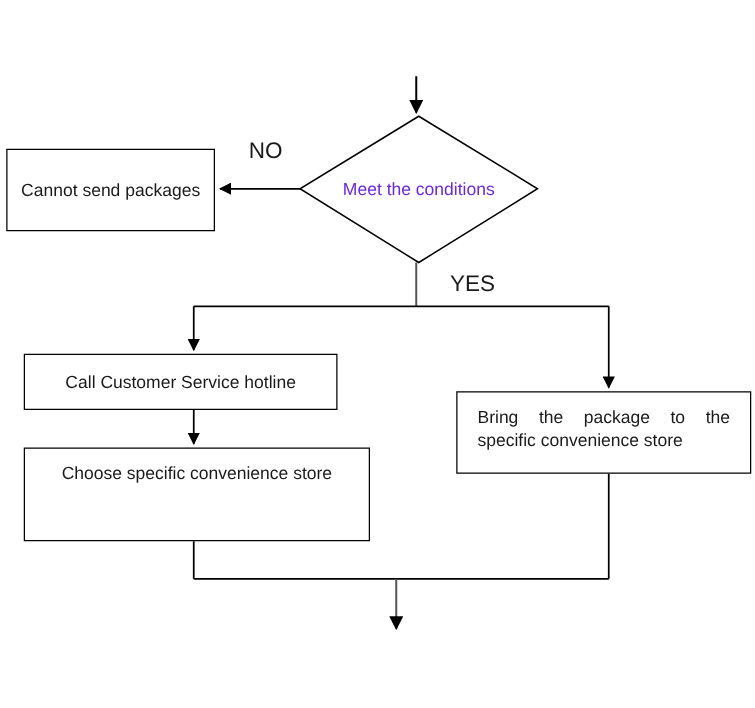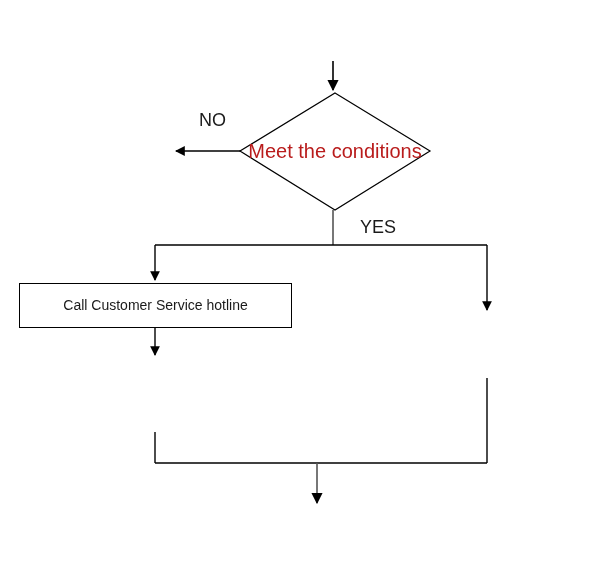--- a/index.html
+++ b/index.html
@@ -58,22 +58,22 @@
   .diamond-label {
     position: absolute;
     left: 0;
     top: 0;
     width: 100%;
     height: 100%;
     display: flex;
     align-items: center;
     justify-content: center;
     text-align: center;
-    color: #b91c1c;
-    font-size: 20px;
+    color: #6d28d9;
+    font-size: 14px;
     line-height: 1.35;
   }
   .edge-label {
     position: absolute;
     color: #1a1a1a;
     font-size: 18px;
     white-space: nowrap;
   }
 </style>
 </head>
@@ -132,25 +132,34 @@
     <g>
       <polygon points="335,93 430,151 335,210 240,151" fill="#ffffff" stroke="#000000" stroke-width="1.2"></polygon>
     </g>
   </svg>
 
 
   <div class="diamond-wrap" style="left:240px; top:93px; width:190px; height:117px;">
     <div class="diamond-label">Meet the conditions</div>
   </div>
 
+  <div class="node" style="left:5px; top:119px; width:167px; height:66px;">
+    <span class="node-text">Cannot send packages</span>
+  </div>
 
   <div class="edge-label" style="left:199px; top:110px;">NO</div>
 
   <div class="edge-label" style="left:360px; top:217px;">YES</div>
 
-  <div class="node" style="left:19px; top:283px; width:273px; height:45px;">
+  <div class="node" style="left:19px; top:283px; width:251px; height:45px;">
     <span class="node-text">Call Customer Service hotline</span>
   </div>
 
+  <div class="node topalign" style="left:19px; top:358px; width:277px; height:75px;">
+    <span class="node-text">Choose specific convenience store</span>
+  </div>
 
+  <div class="node topalign" style="left:365px; top:313px; width:236px; height:66px;">
+    <span class="node-text justify">Bring  the  package  to  the specific convenience store</span>
+  </div>
 
 
 </div>
 
 </body></html>

